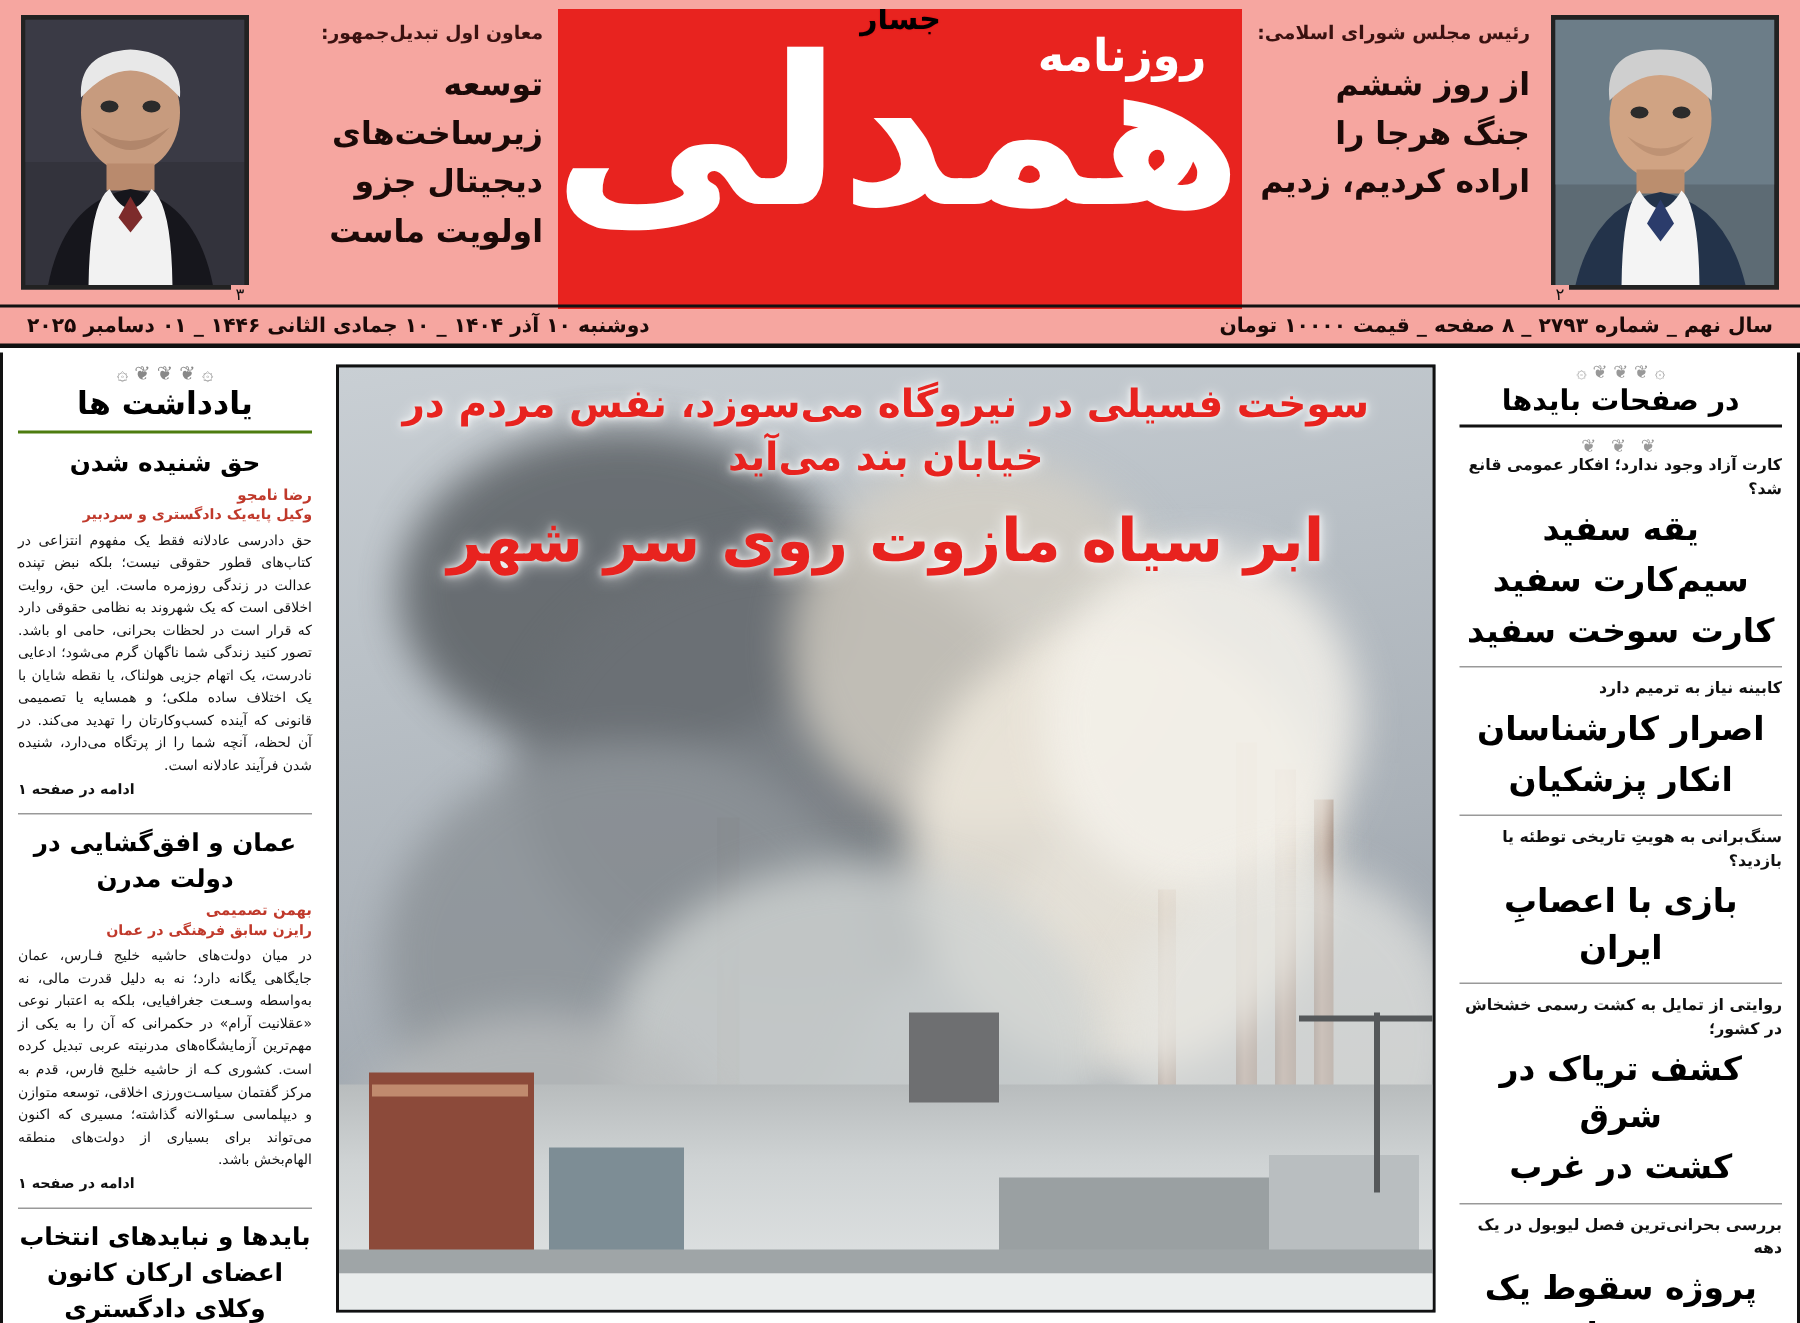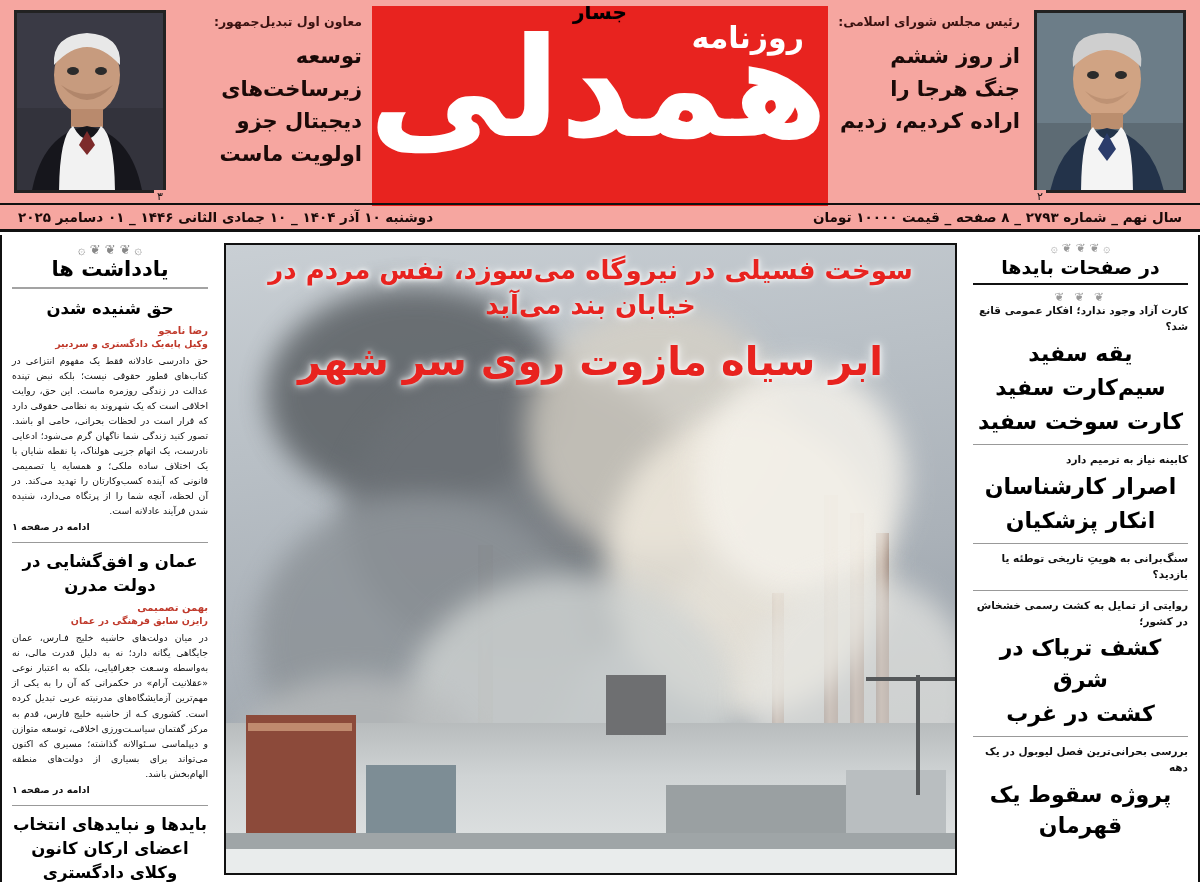--- a/index.html
+++ b/index.html
@@ -154,21 +154,21 @@
     color: #888;
     letter-spacing: 2px;
     line-height: 10px;
     margin-top: 2px;
   }
   .col-right-title {
     text-align: center;
     font-size: 21px;
     font-weight: bold;
     padding: 2px 0 6px;
-    border-bottom: 2px solid #a3a3a3;
+    border-bottom: 2px solid #4d7c0f;
     margin-bottom: 8px;
   }
   .rc-item { margin-bottom: 10px; }
   .rc-head {
     font-size: 16.5px;
     font-weight: bold;
     text-align: center;
     line-height: 1.45;
     margin-bottom: 4px;
   }
@@ -450,20 +450,21 @@
       <div class="lc-item">
         <div class="lc-kicker">کابینه نیاز به ترمیم دارد</div>
         <div class="lc-head">اصرار کارشناسان</div>
         <div class="lc-head">انکار پزشکیان</div>
       </div>
 
       <hr class="hr-thin">
 
       <div class="lc-item">
         <div class="lc-kicker">سنگ‌برانی به هویتِ تاریخی توطئه یا بازدید؟</div>
+        <div class="lc-head">بازی با اعصابِ ایران</div>
       </div>
 
       <hr class="hr-thin">
 
       <div class="lc-item">
         <div class="lc-kicker">روایتی از تمایل به کشت رسمی خشخاش در کشور؛</div>
         <div class="lc-head">کشف تریاک در شرق</div>
         <div class="lc-head">کشت در غرب</div>
       </div>
 

